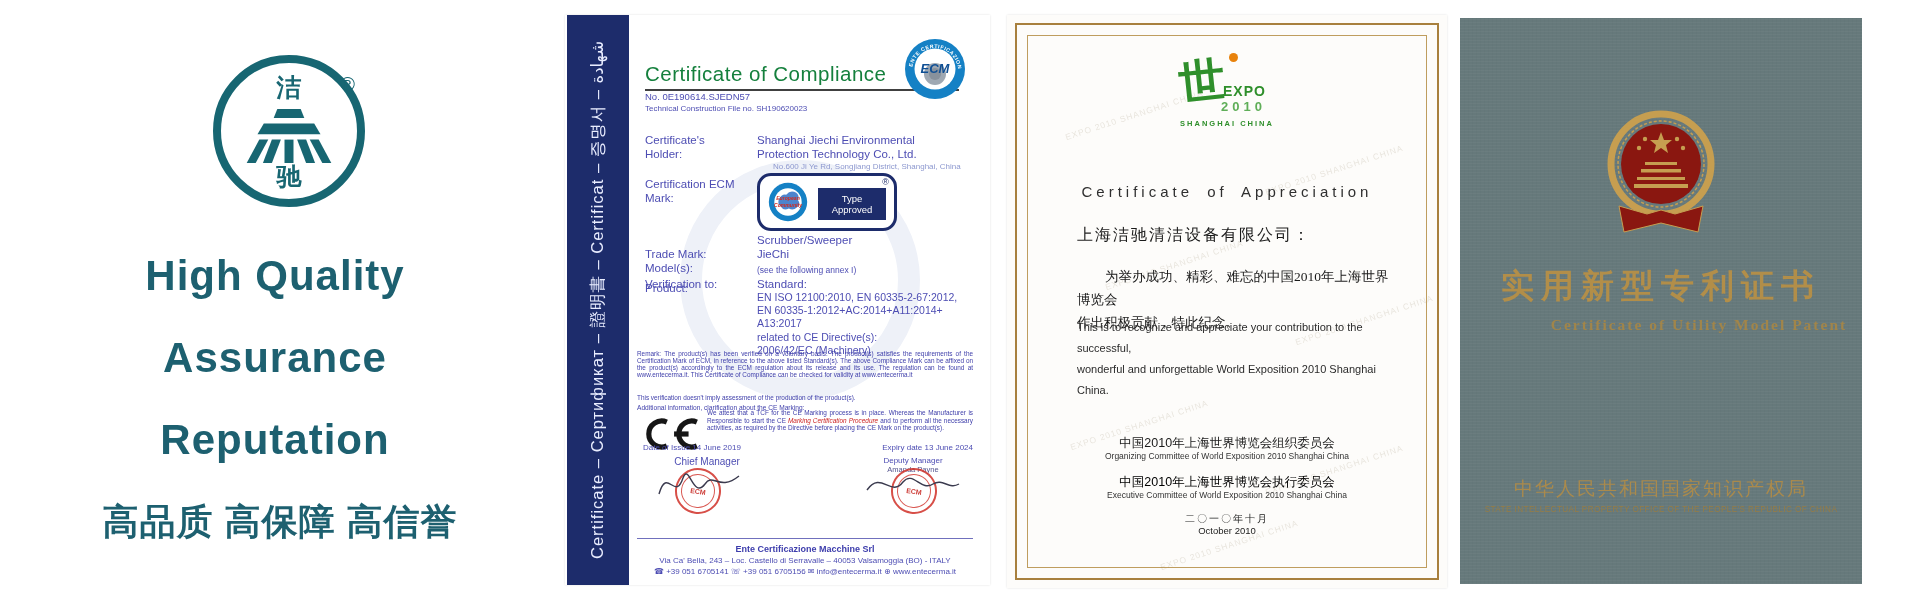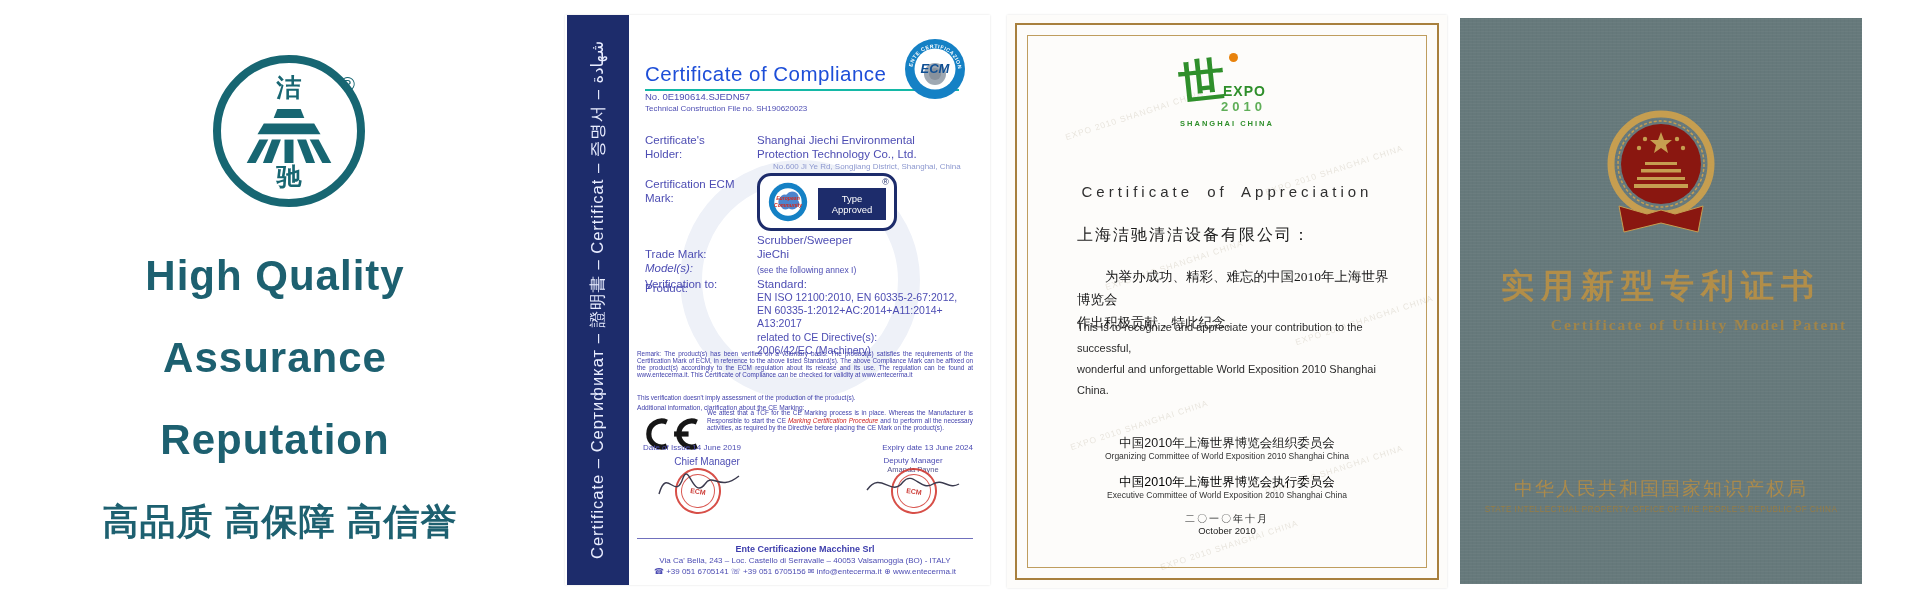--- a/index.html
+++ b/index.html
@@ -30,39 +30,39 @@
   [data-name="compliance-certificate"] { position:absolute; left:565px; top:15px; width:425px; height:570px;
     background:#fff; box-shadow:0 0 2px rgba(0,0,0,.12); }
   [data-name="cert-spine"] { position:absolute; left:2px; top:0; width:62px; height:570px; background:#1d2c6b;
     display:flex; align-items:center; justify-content:center; overflow:hidden; }
   [data-name="cert-spine-text"] { transform:rotate(-90deg); white-space:nowrap; color:#e9edff;
     font-size:16.5px; letter-spacing:1px; }
   [data-name="ecm-watermark"] { position:absolute; left:115px; top:145px; width:240px; height:240px;
     border:22px solid #eef1f8; border-radius:50%; display:flex; align-items:center; justify-content:center;
     color:#f0f2f9; font-size:80px; font-weight:700; font-style:italic; }
   [data-name="compliance-title"] { position:absolute; left:80px; top:47px; width:314px; padding-bottom:3px;
-    font-size:20.5px; color:#1d4ed8; border-bottom:2px solid #14b8a6; letter-spacing:.5px; }
+    font-size:20.5px; color:#15803d; border-bottom:2px solid #404040; letter-spacing:.5px; }
   [data-name="ecm-badge-icon"] { position:absolute; left:338px; top:22px; width:64px; height:64px; }
   [data-name="cert-number"] { position:absolute; left:80px; top:76px; font-size:9.5px; color:#4d4db3; }
   [data-name="tech-file-number"] { position:absolute; left:80px; top:89px; font-size:8px; color:#4d4db3; }
   .clabel { position:absolute; left:80px; font-size:11.5px; line-height:14px; color:#4d4db3; }
   .cvalue { position:absolute; left:192px; font-size:11.5px; line-height:14px; color:#4d4db3; }
   [data-name="holder-label"] { top:118px; }
   [data-name="holder-name"] { top:118px; }
   [data-name="holder-address"] { position:absolute; left:192px; top:147px; font-size:8px; color:#8d98cf;padding-left:16px; }
   [data-name="mark-label"] { top:162px; }
   [data-name="ecm-mark-badge"] { position:absolute; left:192px; top:158px; width:140px; height:58px;
     border:3px solid #1d2c6b; border-radius:14px; background:#fff; }
   [data-name="euro-community-icon"] { position:absolute; left:7px; top:5px; width:42px; height:42px; }
   [data-name="type-approved-box"] { position:absolute; left:58px; top:12px; width:68px; height:32px;
     background:#1d2c6b; color:#fff; font-size:9.5px; line-height:11px; text-align:center; padding-top:5px; }
   [data-name="mark-registered-icon"] { position:absolute; right:5px; top:1px; font-size:9px; color:#1d2c6b; }
   [data-name="product-label"] { top:218px;margin-top:48px; }  [data-name="product-value"] { top:218px; }
   [data-name="trademark-label"] { top:232px; } [data-name="trademark-value"] { top:232px; }
-  [data-name="models-label"] { top:246px;font-style:italic; }   [data-name="models-value"] { top:248px; font-size:8.5px; }
+  [data-name="models-label"] { top:246px; }   [data-name="models-value"] { top:248px; font-size:8.5px; }
   [data-name="verification-label"] { top:262px; }
   [data-name="standard-heading"] { top:262px; }
   [data-name="standards-value"] { position:absolute; left:192px; top:276px; width:220px;
     font-size:10.5px; line-height:13px; color:#4d4db3; }
   [data-name="directive-heading"] { position:absolute; left:192px; top:316px; font-size:10.5px; color:#4d4db3; }
   [data-name="directive-value"] { position:absolute; left:192px; top:329px; font-size:10.5px; color:#4d4db3; }
   [data-name="remark-text"] { position:absolute; left:72px; top:336px; width:336px; font-size:6.4px;
     line-height:6.9px; color:#3e3eaa; text-align:justify; }
   [data-name="remark-note"] { position:absolute; left:72px; top:379px; font-size:6.4px; color:#3e3eaa; }
   [data-name="additional-info"] { position:absolute; left:72px; top:389px; font-size:6.6px; color:#3e3eaa; }

